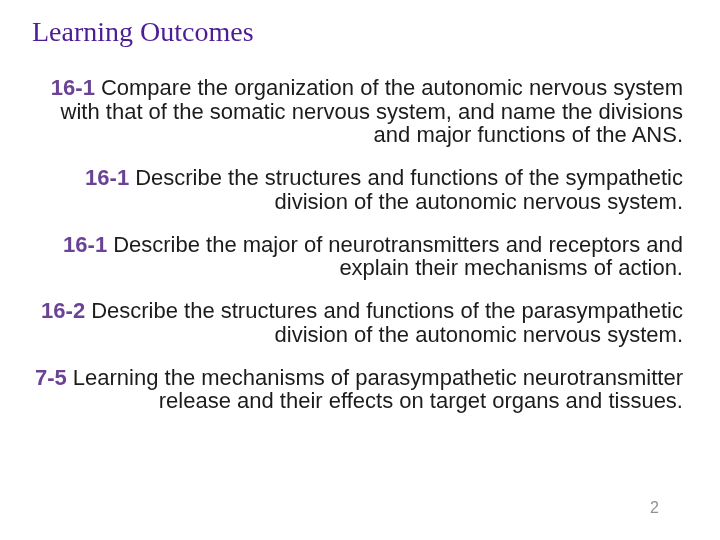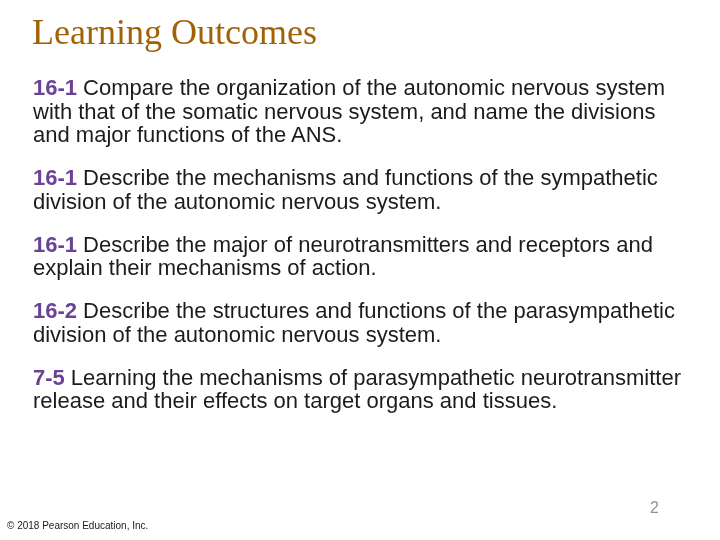--- a/index.html
+++ b/index.html
@@ -15,35 +15,36 @@
     overflow: hidden;
     font-family: "Liberation Sans", sans-serif;
   }
   .title {
     position: absolute;
     left: 32px;
     top: 14px;
     margin: 0;
     font-family: "Liberation Serif", serif;
     font-weight: 400;
-    font-size: 36px;
+    font-size: 28px;
     line-height: 36px;
-    color: #a16207;
+    color: #4c1d95;
   }
   .content {
     position: absolute;
     left: 33px;
     top: 76px;
     width: 650px;
   }
   .outcome {
     margin: 0 0 19.5px 0;
     font-size: 22px;
     line-height: 23.5px;
     color: #1c1c1c;
+    text-align: right;
   }
   .outcome-number {
     font-weight: 700;
     color: #6b4395;
     margin-right: 6px;
   }
   .page-number {
     position: absolute;
     left: 650px;
     top: 499px;
@@ -67,34 +68,33 @@
 
   <h1 class="title">Learning Outcomes</h1>
 
   <div class="content">
 
     <p class="outcome">
       <span class="outcome-number">16-1</span><span>Compare the organization of the autonomic nervous system with that of the somatic nervous system, and name the divisions and major functions of the ANS.</span>
     </p>
 
     <p class="outcome">
-      <span class="outcome-number">16-1</span><span>Describe the mechanisms and functions of the sympathetic division of the autonomic nervous system.</span>
+      <span class="outcome-number">16-1</span><span>Describe the structures and functions of the sympathetic division of the autonomic nervous system.</span>
     </p>
 
     <p class="outcome">
       <span class="outcome-number">16-1</span><span>Describe the major of neurotransmitters and receptors and explain their mechanisms of action.</span>
     </p>
 
     <p class="outcome">
       <span class="outcome-number">16-2</span><span>Describe the structures and functions of the parasympathetic division of the autonomic nervous system.</span>
     </p>
 
     <p class="outcome">
       <span class="outcome-number">7-5</span><span>Learning the mechanisms of parasympathetic neurotransmitter release and their effects on target organs and tissues.</span>
     </p>
 
   </div>
 
   <div class="page-number">2</div>
 
-  <div class="copyright">© 2018 Pearson Education, Inc.</div>
 
 </div>
 
 </body></html>

